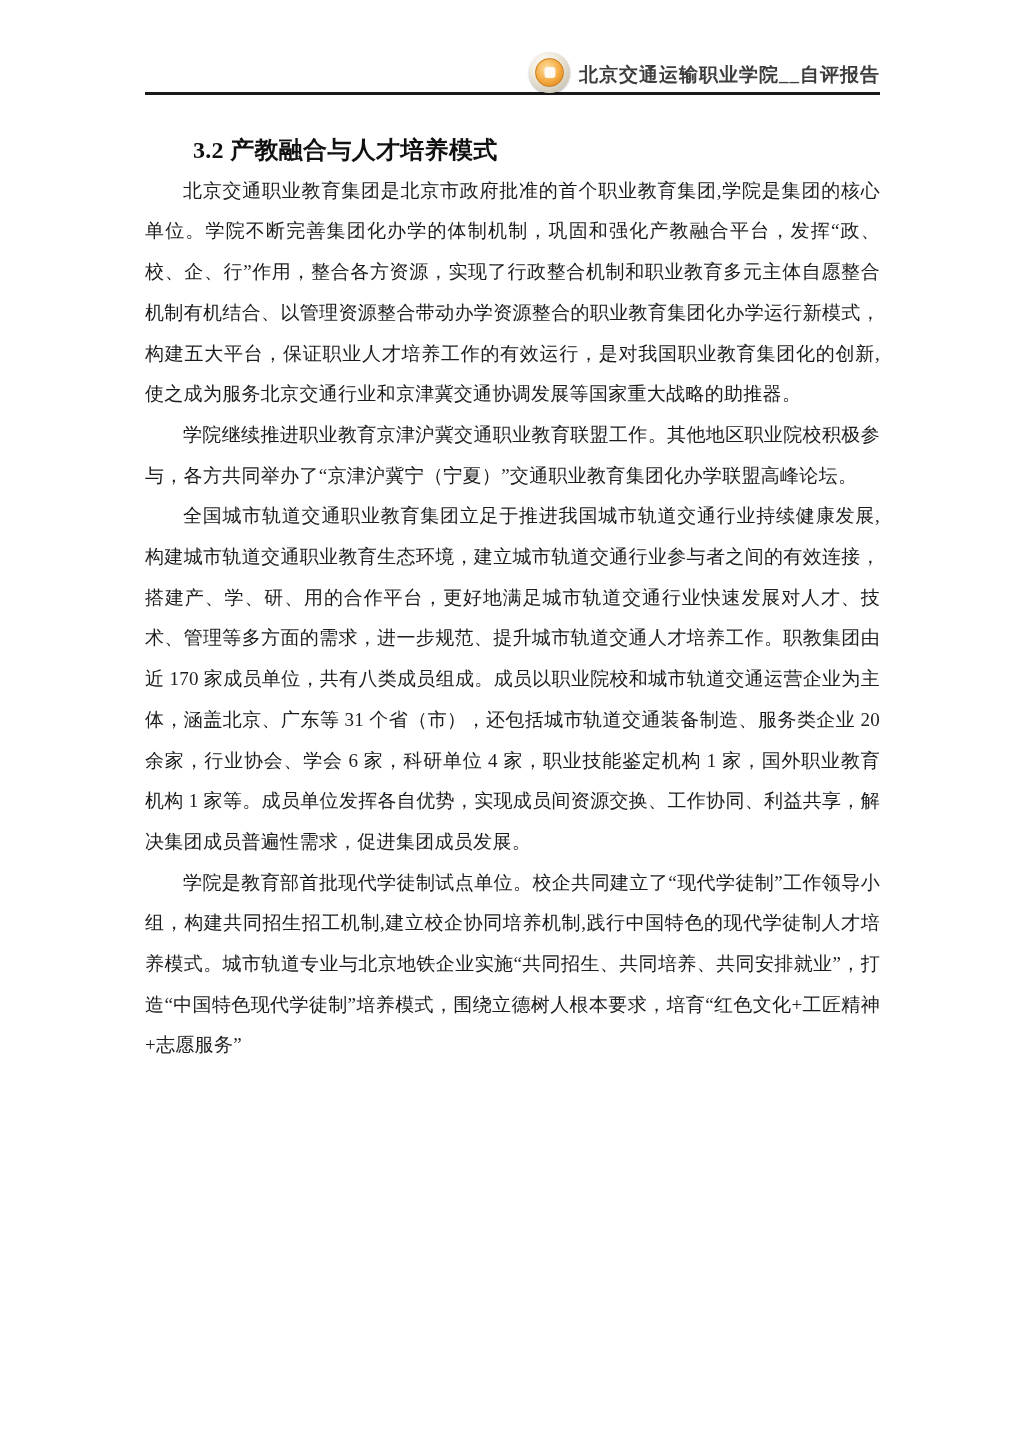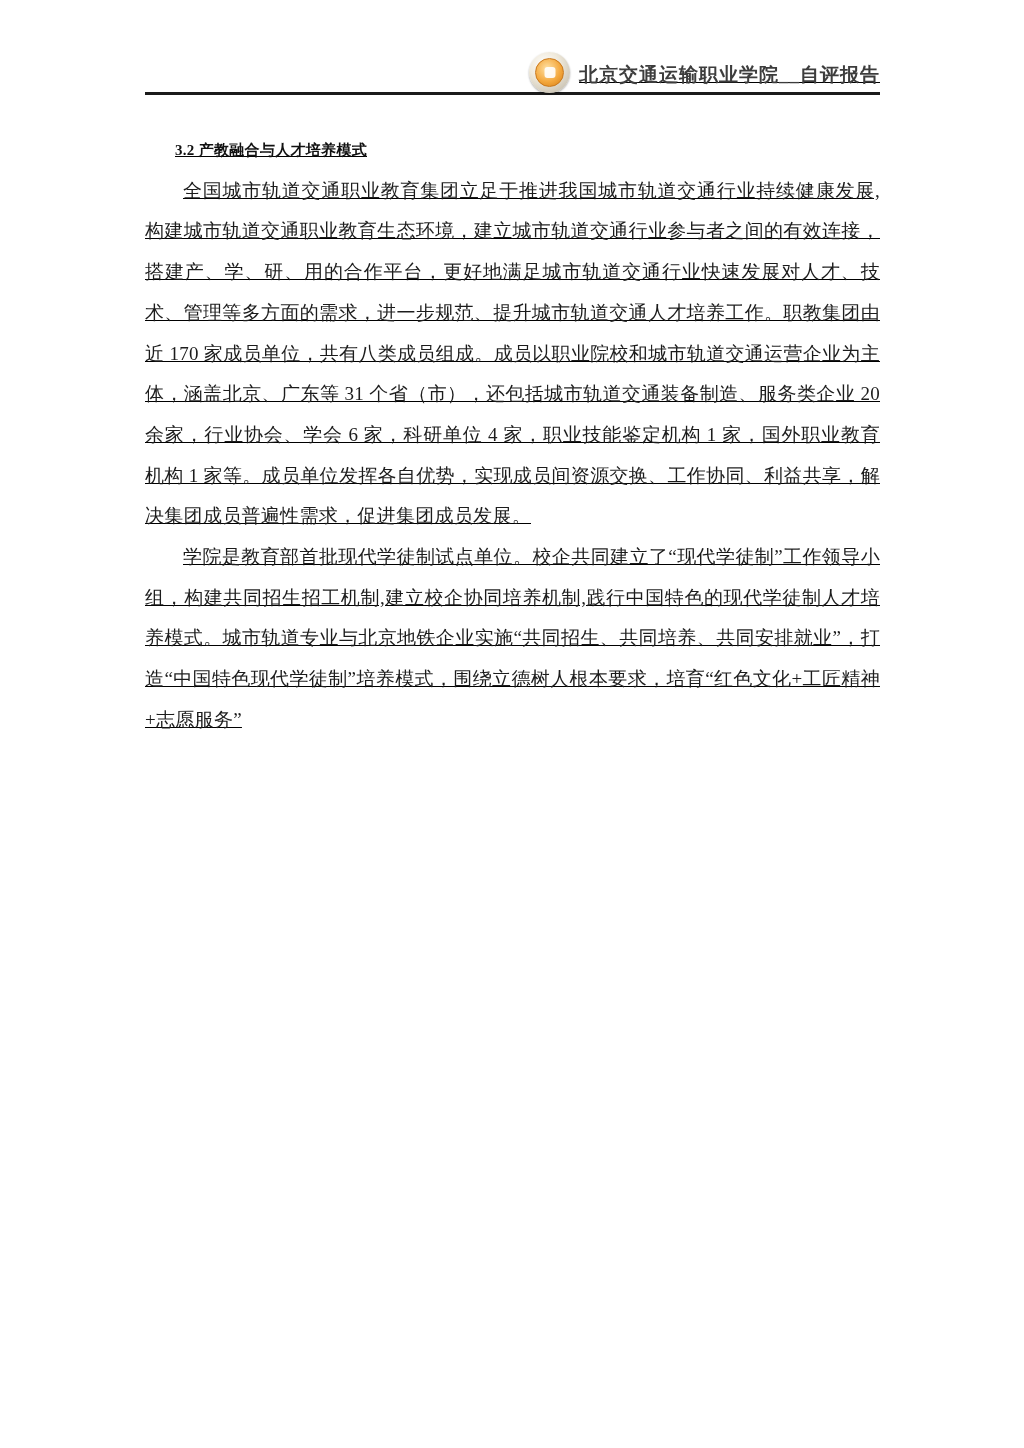--- a/index.html
+++ b/index.html
@@ -8,21 +8,20 @@
     width: 1024px;
     font-family: "Liberation Serif", "DejaVu Serif", serif;
   }
   .page {
     position: relative;
     width: 1024px;
     height: 1448px;
     background: #ffffff;
     padding: 0 144px 0 145px;
     overflow: hidden;
-    text-decoration: underline;
   }
   
   .doc-header {
     display: flex;
     justify-content: flex-end;
     align-items: flex-end;
     height: 95px;
     border-bottom: 3px solid #1b1b1b;
     padding-bottom: 1px;
   }
@@ -71,36 +70,38 @@
     text-align: justify;
     letter-spacing: 0.3px;
   }
   .para {
     text-indent: 2em;
   }
   .para.continuation {
     text-indent: 0;
   }
   .section-heading {
-    font-size: 15px;
+    font-size: 24px;
     font-weight: bold;
     color: #111111;
     text-indent: 2em;
     line-height: 40.7px;
   }
 </style>
 </head>
 <body>
 
 <div class="page">
 
   <header class="doc-header">
     <span class="seal-logo"></span>
     <span class="header-title">北京交通运输职业学院__自评报告</span>
   </header>
 
   <main class="doc-body">
     <h3 class="section-heading">3.2 产教融合与人才培养模式</h3>
+    <p class="para">北京交通职业教育集团是北京市政府批准的首个职业教育集团,学院是集团的核心单位。学院不断完善集团化办学的体制机制，巩固和强化产教融合平台，发挥“政、校、企、行”作用，整合各方资源，实现了行政整合机制和职业教育多元主体自愿整合机制有机结合、以管理资源整合带动办学资源整合的职业教育集团化办学运行新模式，构建五大平台，保证职业人才培养工作的有效运行，是对我国职业教育集团化的创新,使之成为服务北京交通行业和京津冀交通协调发展等国家重大战略的助推器。</p>
+    <p class="para">学院继续推进职业教育京津沪冀交通职业教育联盟工作。其他地区职业院校积极参与，各方共同举办了“京津沪冀宁（宁夏）”交通职业教育集团化办学联盟高峰论坛。</p>
     <p class="para">全国城市轨道交通职业教育集团立足于推进我国城市轨道交通行业持续健康发展,构建城市轨道交通职业教育生态环境，建立城市轨道交通行业参与者之间的有效连接，搭建产、学、研、用的合作平台，更好地满足城市轨道交通行业快速发展对人才、技术、管理等多方面的需求，进一步规范、提升城市轨道交通人才培养工作。职教集团由近 170 家成员单位，共有八类成员组成。成员以职业院校和城市轨道交通运营企业为主体，涵盖北京、广东等 31 个省（市），还包括城市轨道交通装备制造、服务类企业 20 余家，行业协会、学会 6 家，科研单位 4 家，职业技能鉴定机构 1 家，国外职业教育机构 1 家等。成员单位发挥各自优势，实现成员间资源交换、工作协同、利益共享，解决集团成员普遍性需求，促进集团成员发展。</p>
     <p class="para">学院是教育部首批现代学徒制试点单位。校企共同建立了“现代学徒制”工作领导小组，构建共同招生招工机制,建立校企协同培养机制,践行中国特色的现代学徒制人才培养模式。城市轨道专业与北京地铁企业实施“共同招生、共同培养、共同安排就业”，打造“中国特色现代学徒制”培养模式，围绕立德树人根本要求，培育“红色文化+工匠精神+志愿服务”</p>
   </main>
 
 </div>
 
 </body></html>

